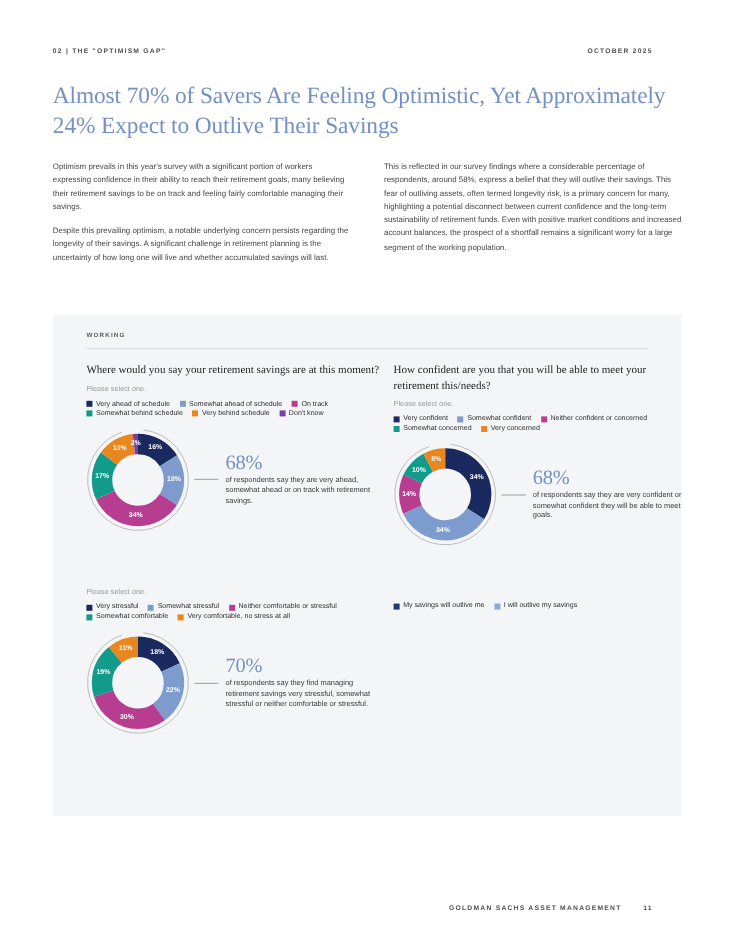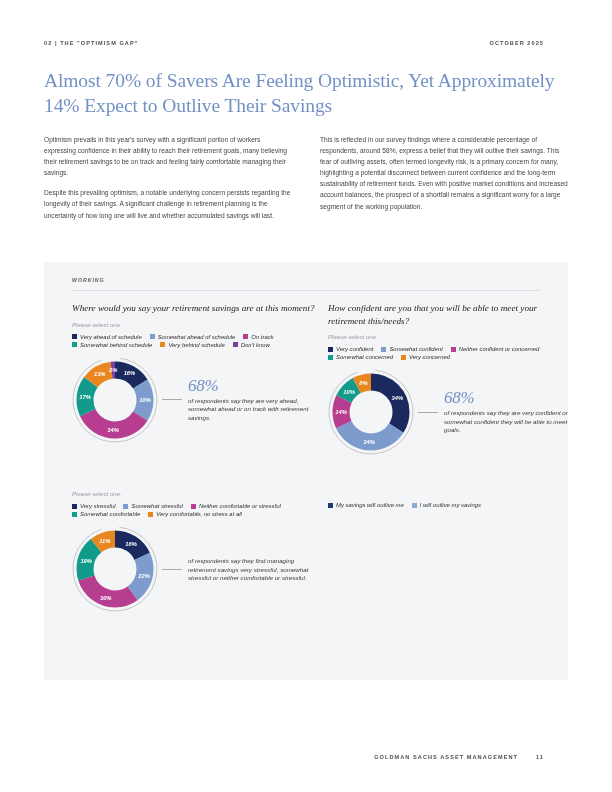--- a/index.html
+++ b/index.html
@@ -39,21 +39,20 @@
     font-size: 6.6px; line-height: 11.1px; color: #46464a;
     margin-bottom: 9px; text-align: left;
   }
   .col p:last-child { margin-bottom: 0; }
 
   
   .panel {
     position: absolute; left: 44px; top: 262px;
     width: 524px; height: 418px;
     background: #f4f5f6;
-    font-style: italic;
   }
   .panel-tag {
     position: absolute; left: 28px; top: 15px;
     font-size: 5.2px; letter-spacing: 1px; font-weight: 700; color: #5a5a5e;
   }
   .panel-rule {
     position: absolute; left: 28px; right: 28px; top: 28px;
     height: 1px; background: #dcdde0;
   }
 
@@ -108,21 +107,21 @@
 
 <div class="page">
 
   <div class="hdr">
     <div class="hdr-left">02 | THE "OPTIMISM GAP"</div>
     <div class="hdr-right">OCTOBER 2025</div>
   </div>
 
   <h1 class="title">
     <span>Almost 70% of Savers Are Feeling Optimistic, Yet Approximately</span>
-    <span class="l2">14% Expect to Outlive Their Savings</span>
+    <span class="l2">24% Expect to Outlive Their Savings</span>
   </h1>
 
   <div class="intro">
     <div class="col">
       <p>Optimism prevails in this year's survey with a significant portion of workers expressing confidence in their ability to reach their retirement goals, many believing their retirement savings to be on track and feeling fairly comfortable managing their savings.</p>
       <p>Despite this prevailing optimism, a notable underlying concern persists regarding the longevity of their savings. A significant challenge in retirement planning is the uncertainty of how long one will live and whether accumulated savings will last.</p>
     </div>
     <div class="col">
       <p>This is reflected in our survey findings where a considerable percentage of respondents, around 58%, express a belief that they will outlive their savings. This fear of outliving assets, often termed longevity risk, is a primary concern for many, highlighting a potential disconnect between current confidence and the long-term sustainability of retirement funds. Even with positive market conditions and increased account balances, the prospect of a shortfall remains a significant worry for a large segment of the working population.</p>
     </div>
@@ -269,20 +268,21 @@
               <circle cx="43" cy="43" r="30" fill="none" stroke="#e8861f" stroke-width="17" stroke-dasharray="20.734511513692635 188.49555921538757" stroke-dashoffset="-167.76104770169493" transform="rotate(-90 43 43)"></circle>
             </svg>
             <div class="dlabel" style="left: 59.0748px; top: 17.6702px;">18%</div>
             <div class="dlabel" style="left: 72.0575px; top: 50.4607px;">22%</div>
             <div class="dlabel" style="left: 33.7295px; top: 71.5317px;">30%</div>
             <div class="dlabel" style="left: 14.1912px; top: 34.6303px;">19%</div>
             <div class="dlabel" style="left: 32.8379px; top: 14.7736px;">11%</div>
           </div>
           <div class="connector"></div>
           <div class="callout">
+            <div class="big">70%</div>
             <div class="ctxt">of respondents say they find managing retirement savings very stressful, somewhat stressful or neither comfortable or stressful.</div>
           </div>
         </div>
       </div>
     <div class="chart c4">
         <div style="height: 12px;"></div>
         <div class="legend">
           <div class="lg">
             <span class="sw" style="background: rgb(30, 58, 110);"></span>
             <span>My savings will outlive me</span>

